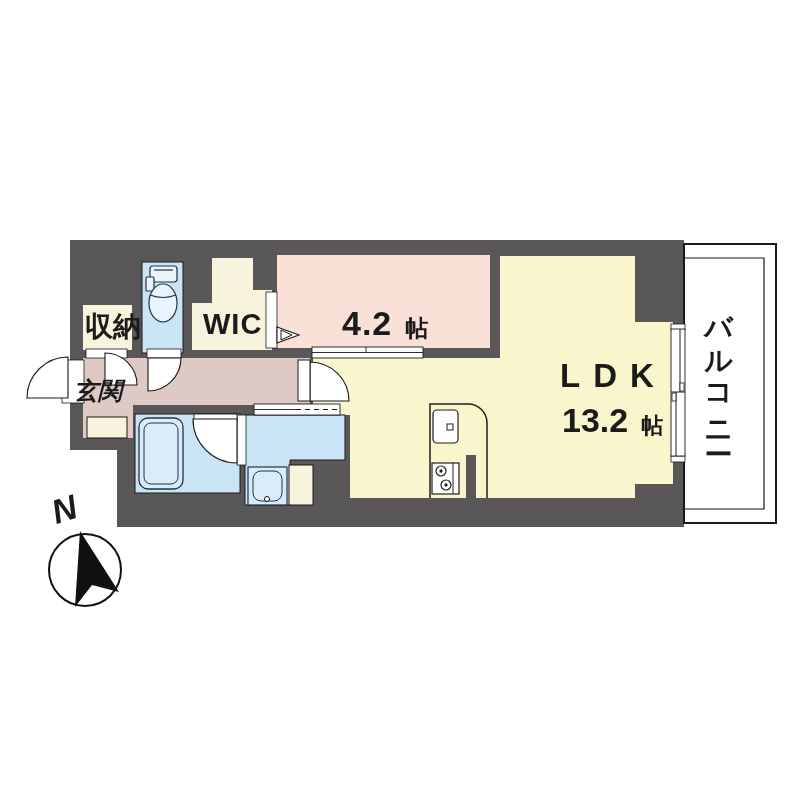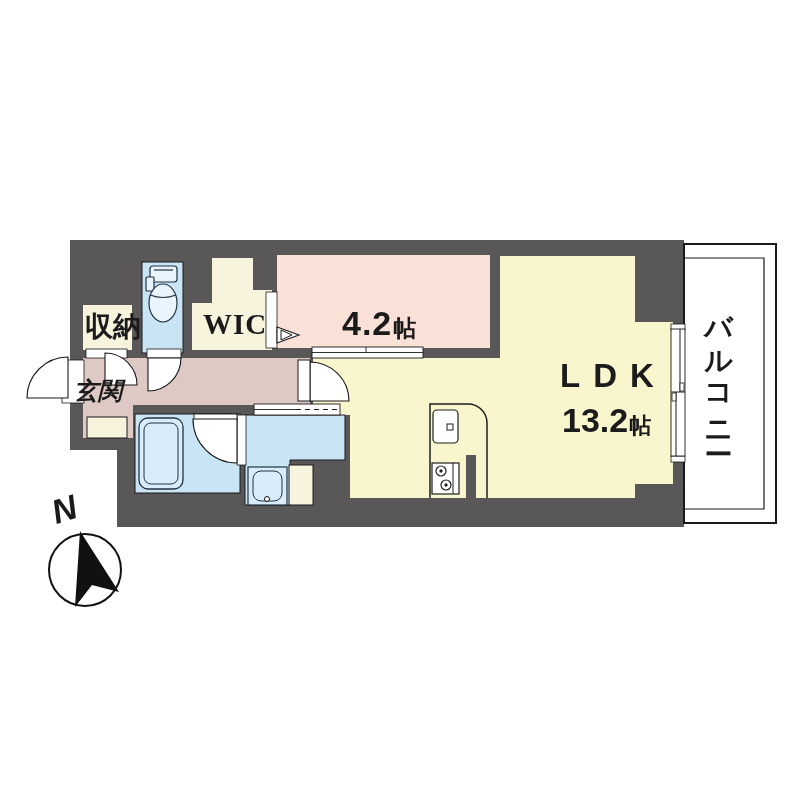--- a/index.html
+++ b/index.html
@@ -5,31 +5,31 @@
   html,body{margin:0;padding:0;background:#ffffff;}
   #canvas{
     position:relative;width:800px;height:800px;background:#ffffff;overflow:hidden;
     font-family:"Liberation Sans","DejaVu Sans",sans-serif;
   }
   #plan-svg{position:absolute;left:0;top:0;}
   .lbl{
     position:absolute;font-weight:700;color:#1b1b1b;line-height:1;
     white-space:nowrap;letter-spacing:1px;
   }
-  .lbl-size{display:flex;align-items:flex-end;}
+  .lbl-size{display:flex;align-items:flex-end;gap:12px;}
   .lbl-size .unit{font-weight:700;}
   #lbl-yoshitsu{left:345px;top:262px;font-size:38px;letter-spacing:3px;}
   #size-yoshitsu{left:342px;top:306px;}
   #size-yoshitsu .val{font-size:34px;}
   #size-yoshitsu .unit{font-size:23px;margin-left:1px;}
   #lbl-ldk{left:536px;top:359px;font-size:33px;letter-spacing:13px;margin-left:24px;}
   #size-ldk{left:534px;top:403px;margin-left:28px;}
   #size-ldk .val{font-size:34px;letter-spacing:0px;}
   #size-ldk .unit{font-size:22px;margin-left:1px;}
-  #lbl-wic{left:203px;top:310px;font-size:29px;letter-spacing:1px;font-family:Liberation Serif, serif;}
+  #lbl-wic{left:203px;top:310px;font-size:29px;letter-spacing:1px;}
   #lbl-shuno{left:85px;top:313px;font-size:28px;letter-spacing:0px;}
   #lbl-genkan{left:74px;top:379px;font-size:24px;letter-spacing:0px;font-style:italic;}
   #lbl-balcony{
     left:704px;top:296px;font-size:28px;letter-spacing:4px;
     writing-mode:vertical-rl;text-orientation:upright;height:185px;
   }
   #lbl-north{
     left:52px;top:492px;font-size:34px;font-style:italic;
     transform:rotate(-18deg);letter-spacing:0;
   }

